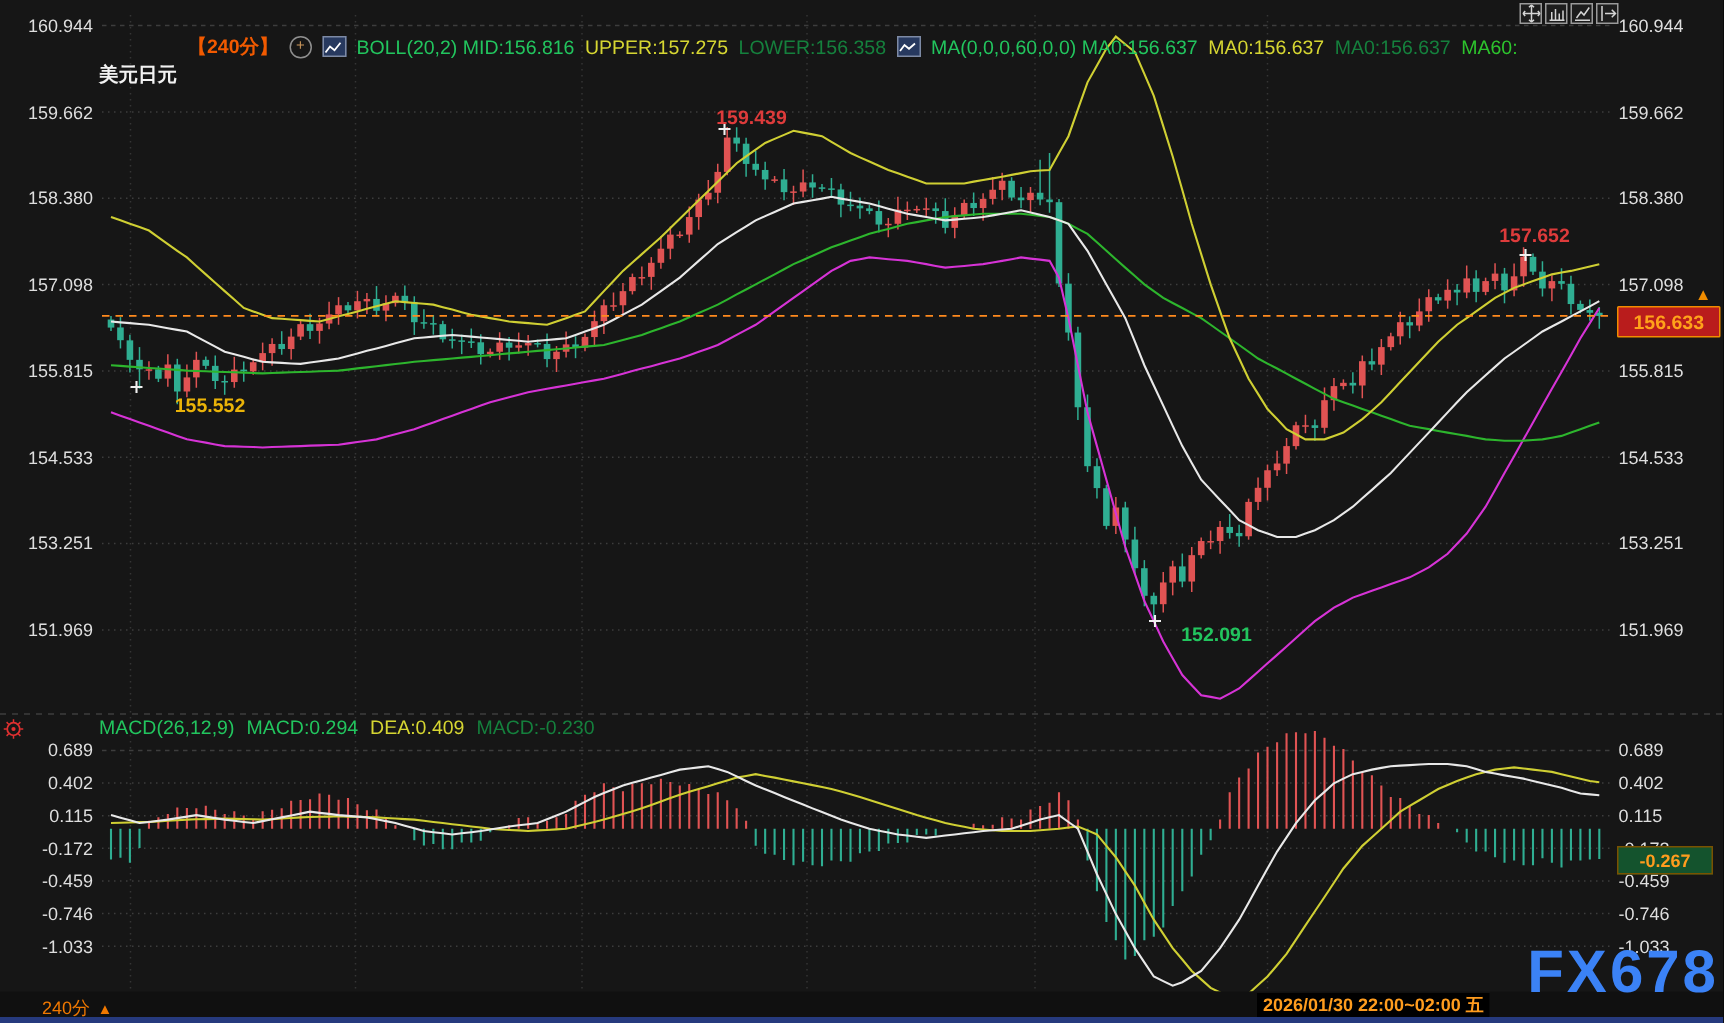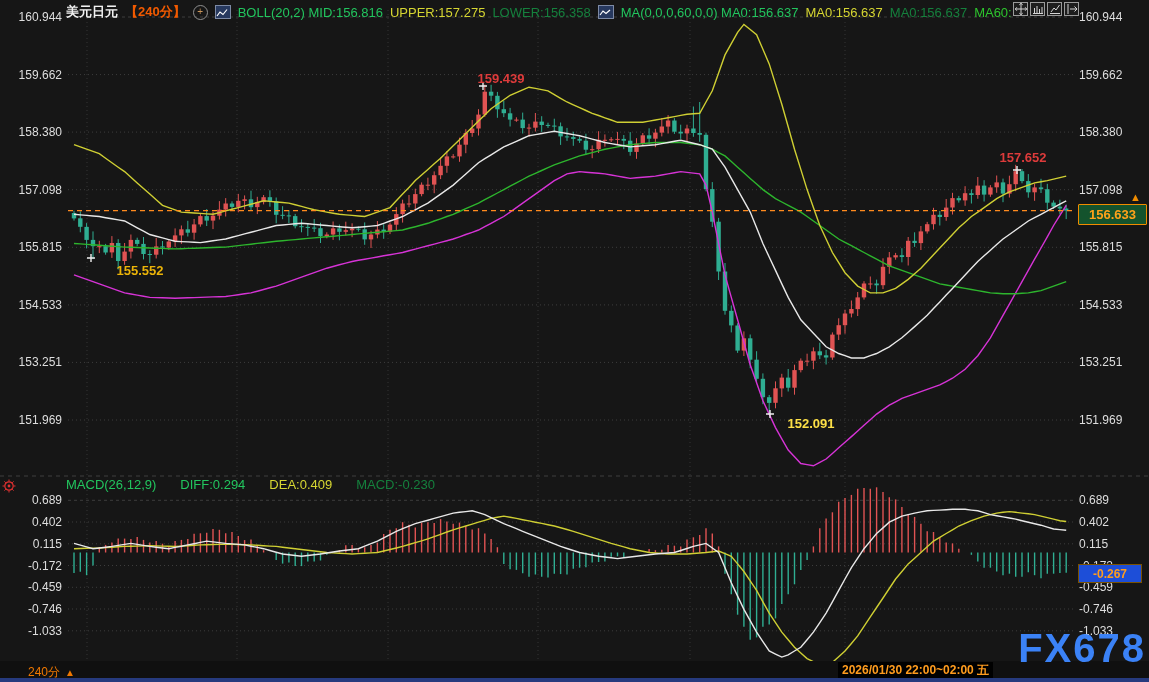--- a/index.html
+++ b/index.html
@@ -7,36 +7,36 @@
         font-family:"Liberation Sans",sans-serif;}
   #chart-svg{position:absolute;left:0;top:0;z-index:1;}
   #overlay{position:absolute;left:0;top:0;width:100%;height:100%;z-index:2;pointer-events:none;}
   .axis-label{position:absolute;font-size:12px;line-height:14px;color:#dedede;}
   .axis-left{left:2px;width:60px;text-align:right;}
   .axis-right{left:1079px;width:66px;text-align:left;}
   .time-label{position:absolute;top:664px;font-size:12px;font-weight:bold;color:#e8e8e8;transform:translateX(-50%);}
   .annotation{position:absolute;font-size:13px;font-weight:bold;transform:translate(-50%,-50%);white-space:nowrap;}
   .hdr{position:absolute;left:66px;top:3px;z-index:5;display:flex;align-items:center;gap:7px;
        font-size:13px;white-space:nowrap;color:#e6e6e6;}
-  .hdr .sym{font-weight:bold;color:#f2f2f2;}
+  .hdr .sym{font-weight:bold;color:#f2f2f2;margin-top:38px;}
   .plus-circle{display:inline-flex;align-items:center;justify-content:center;width:13px;height:13px;
        border:1px solid #8f8f8f;border-radius:50%;color:#c9955a;font-size:10px;line-height:10px;}
   .mini-chart{display:inline-block;width:14px;height:12px;background:#27395f;border:1px solid #7d8aa5;}
   .toolbar{position:absolute;left:1013px;top:2px;z-index:5;display:flex;gap:2px;}
   .tool-btn{width:15px;height:14px;border:1px solid #9a9a9a;background:#1d1d1d;display:flex;
        align-items:center;justify-content:center;box-sizing:border-box;}
-  .macd-hdr{position:absolute;left:66px;top:477px;z-index:5;display:flex;gap:24px;font-size:13px;
+  .macd-hdr{position:absolute;left:66px;top:477px;z-index:5;display:flex;gap:8px;font-size:13px;
        color:#e6e6e6;white-space:nowrap;}
   .macd-pane-ico{position:absolute;left:2px;top:479px;z-index:5;}
   .price-badge{position:absolute;left:1078px;top:204px;width:67px;height:19px;z-index:4;
-       border:1px solid #f08c00;background:#14532d;color:#ffa21a;font-size:13px;font-weight:bold;
+       border:1px solid #f08c00;background:#b91c1c;color:#ffa21a;font-size:13px;font-weight:bold;
        display:flex;align-items:center;justify-content:center;border-radius:1px;}
   .price-badge-arrow{position:absolute;left:1130px;top:191px;z-index:4;color:#f08c00;font-size:11px;}
   .macd-badge{position:absolute;left:1078px;top:564px;width:62px;height:17px;z-index:4;
-       background:#1d4ed8;border:1px solid #7a5200;color:#ff9c1e;font-size:12px;font-weight:bold;
+       background:#14532d;border:1px solid #7a5200;color:#ff9c1e;font-size:12px;font-weight:bold;
        display:flex;align-items:center;justify-content:center;}
   .timebar{position:absolute;left:0;top:661px;width:1149px;height:17px;background:#101010;z-index:3;}
   .tf-wrap{position:absolute;left:28px;top:664px;z-index:4;font-size:12px;font-weight:normal;color:#f07800;}
   .tf-arrow{color:#f07800;font-size:10px;margin-left:5px;}
   .tooltip{position:absolute;left:838px;top:662px;height:16px;z-index:5;background:#000;
        color:#ff9c1e;font-size:12px;font-weight:bold;display:flex;align-items:center;padding:0 4px;}
   .watermark{position:absolute;right:3px;bottom:15px;z-index:3;color:#3b82f6;font-size:40px;
        font-weight:bold;letter-spacing:2px;line-height:38px;}
   .bottom-strip{position:absolute;left:0;bottom:0;width:1149px;height:4px;background:#263a7e;z-index:6;}
   .c-white{color:#22c55e;} .c-yellow{color:#d6d632;} .c-magenta{color:#15803d;}
@@ -595,21 +595,21 @@
       <div class="axis-label axis-left" style="position: absolute; top: 623.801px;">-1.033</div>
       <div class="axis-label axis-right" style="position: absolute; top: 623.801px;">-1.033</div>
       <div class="time-label" style="left: 87px; z-index: 4;">12/24</div>
       <div class="time-label" style="left: 237px; z-index: 4;">01/01</div>
       <div class="time-label" style="left: 388px; z-index: 4;">01/09</div>
       <div class="time-label" style="left: 538px; z-index: 4;">01/16</div>
       <div class="time-label" style="left: 690px; z-index: 4;">01/23</div>
       <div class="time-label" style="left: 826px; z-index: 4;">01/30</div>
       <div class=" annotation" style="left: 501px; top: 78px; color: rgb(221, 59, 59);">159.439</div>
       <div class=" annotation" style="left: 140px; top: 270px; color: #eab308;">155.552</div>
-      <div class=" annotation" style="left: 811px; top: 423px; color: #fde047;">152.091</div>
+      <div class=" annotation" style="left: 811px; top: 423px; color: #22c55e;">152.091</div>
       <div class=" annotation" style="left: 1023px; top: 157px; color: rgb(221, 59, 59);">157.652</div>
     </div>
 
   <div class="hdr">
     <span class="sym">美元日元</span>
     <span class="c-orange" style="font-weight:bold">【240分】</span>
     <span class="plus-circle">+</span>
     <span class="mini-chart">
       <svg width="12" height="10" viewBox="0 0 12 10">
           <path d="M1 8 L4 4 L7 6.5 L11 1.5" stroke="#fff" stroke-width="1.2" fill="none"></path>
@@ -654,21 +654,21 @@
 
   <span class="macd-pane-ico">
     <svg width="14" height="14" viewBox="0 0 14 14">
       <circle cx="7" cy="7" r="4.2" stroke="#e03030" stroke-width="1.2" fill="none"></circle>
       <circle cx="7" cy="7" r="1.4" fill="#e03030"></circle>
       <path d="M7 0.5V2.5M7 11.5V13.5M0.5 7H2.5M11.5 7H13.5M2.4 2.4 3.8 3.8M10.2 10.2 11.6 11.6M11.6 2.4 10.2 3.8M3.8 10.2 2.4 11.6" stroke="#e03030" stroke-width="1"></path>
     </svg>
   </span>
   <div class="macd-hdr">
     <span class="c-white">MACD(26,12,9)</span>
-    <span class="c-white">DIFF:0.294</span>
+    <span class="c-white">MACD:0.294</span>
     <span class="c-yellow">DEA:0.409</span>
     <span class="c-magenta">MACD:-0.230</span>
   </div>
 
   <div class="price-badge-arrow">▲</div>
   <div class="price-badge">156.633</div>
   <div class="macd-badge">-0.267</div>
 
   <div class="timebar"></div>
   <div class="tf-wrap">

